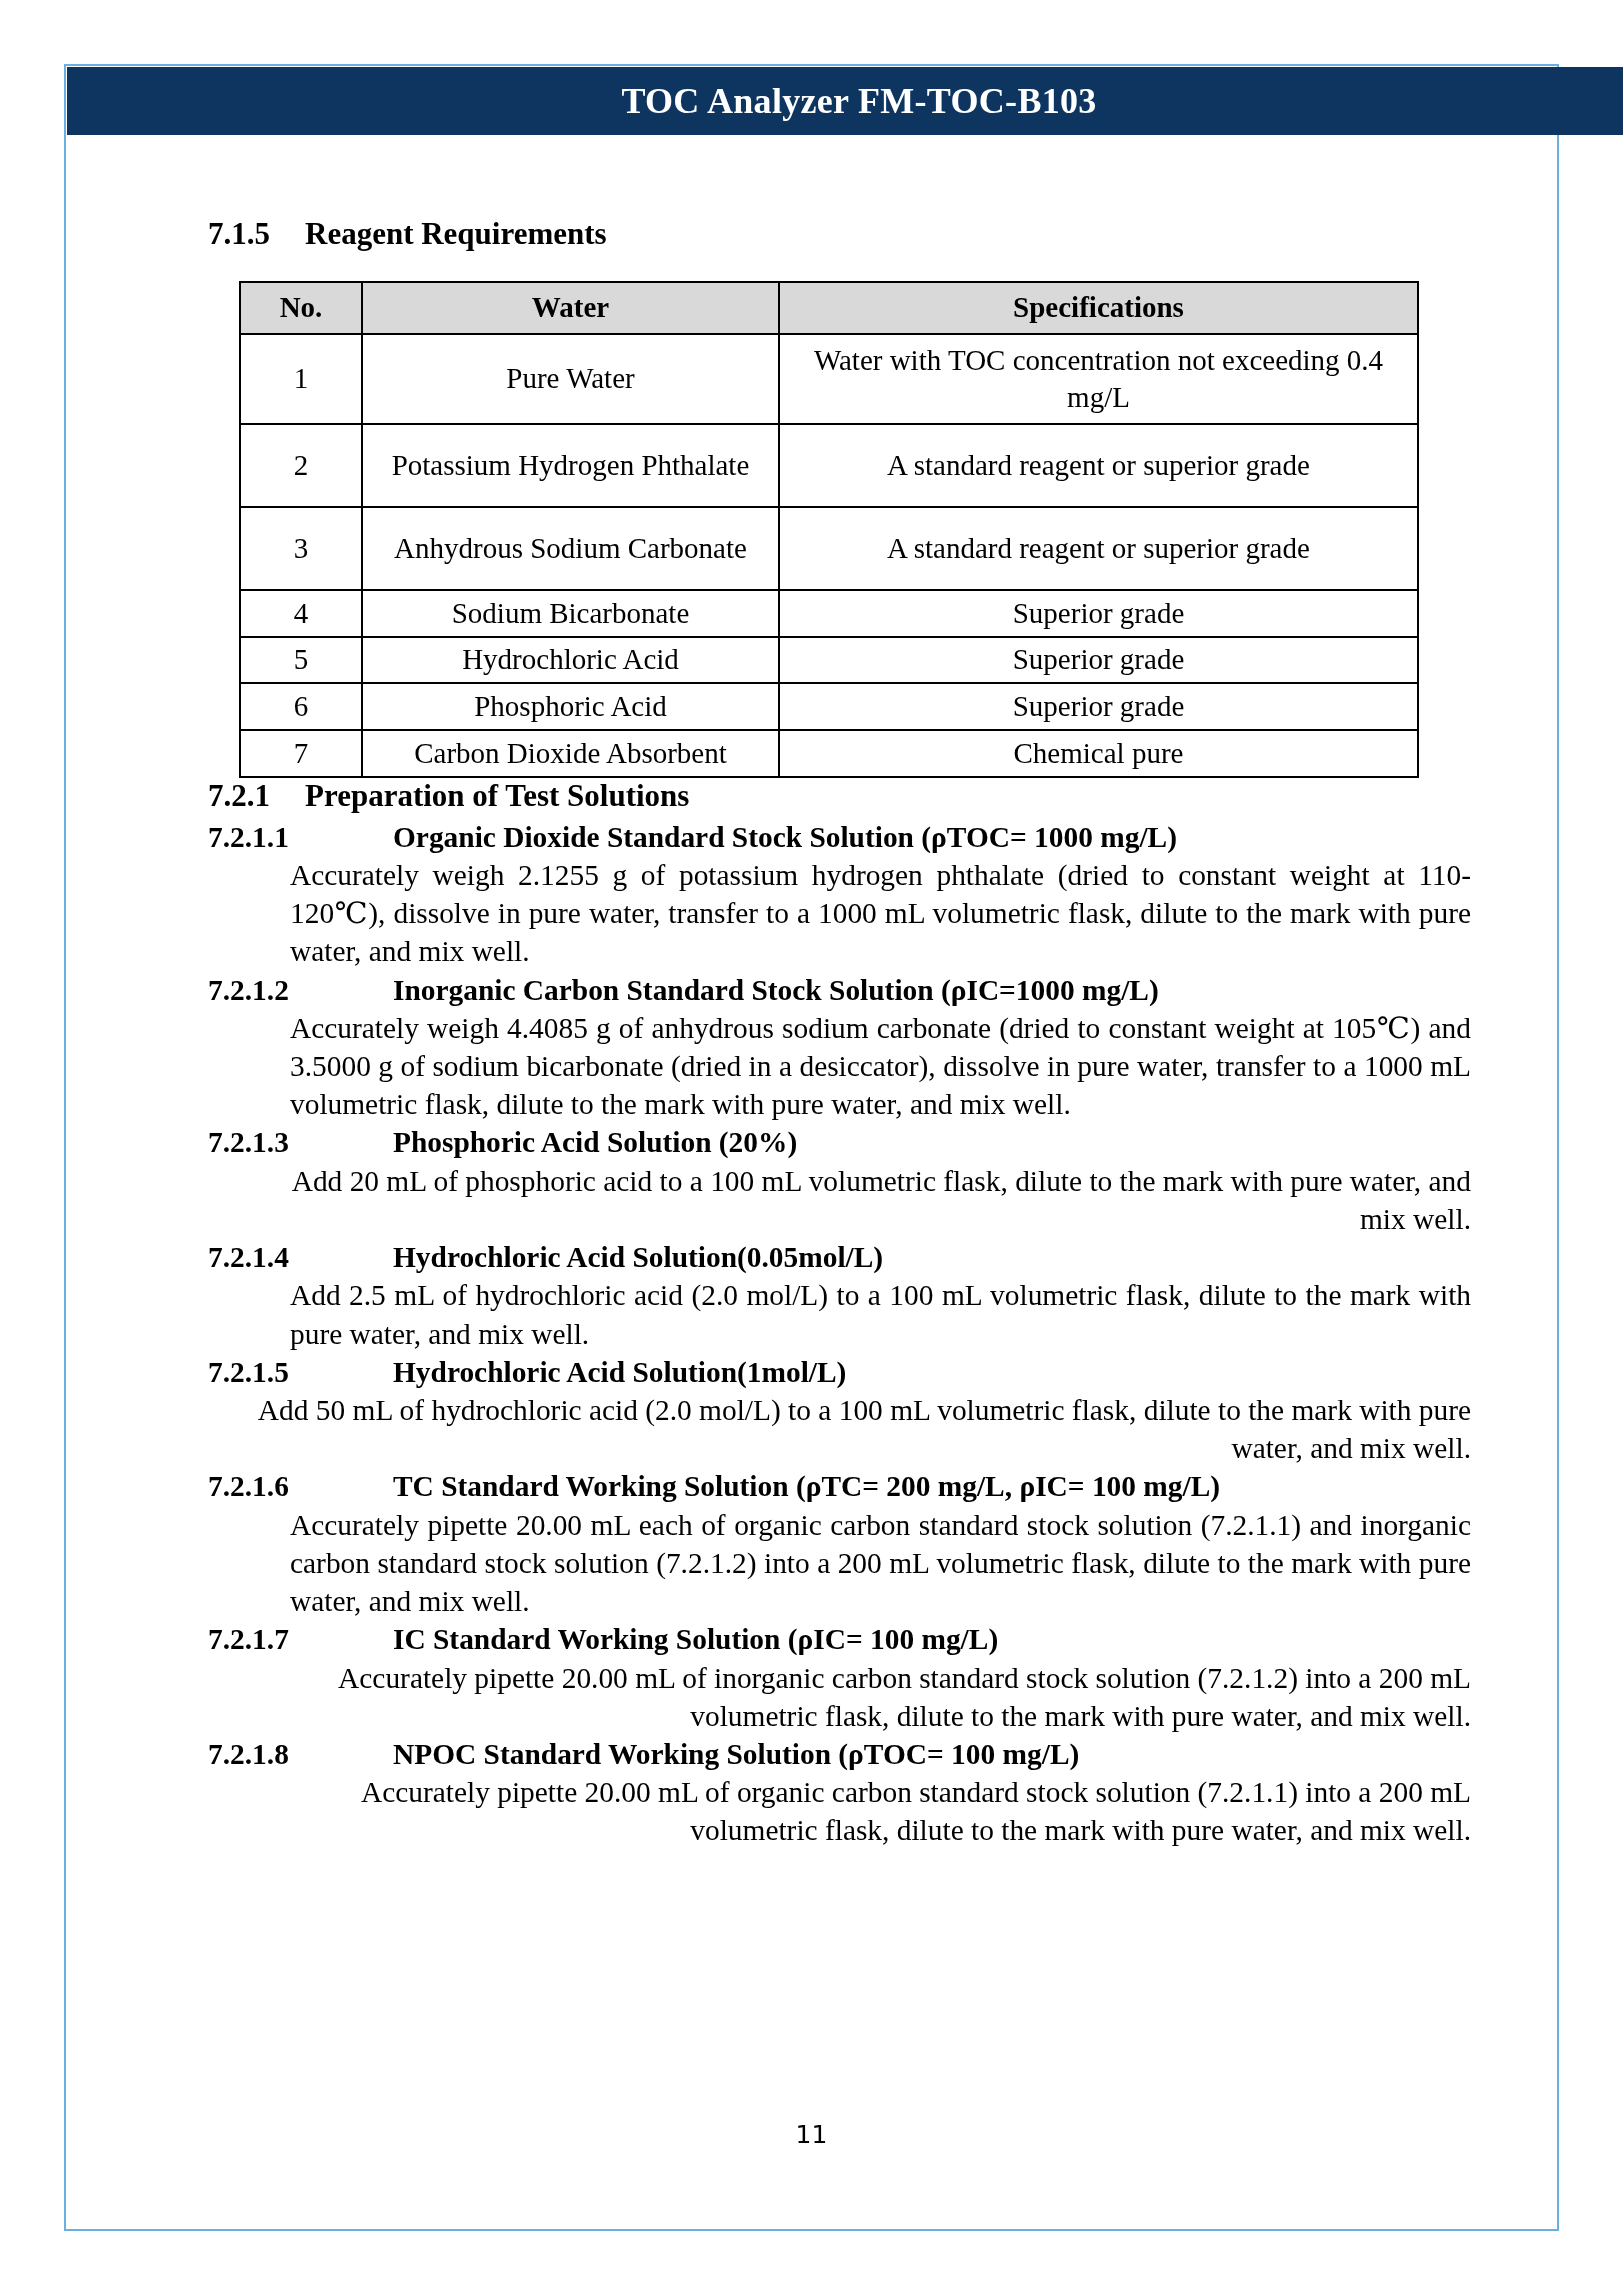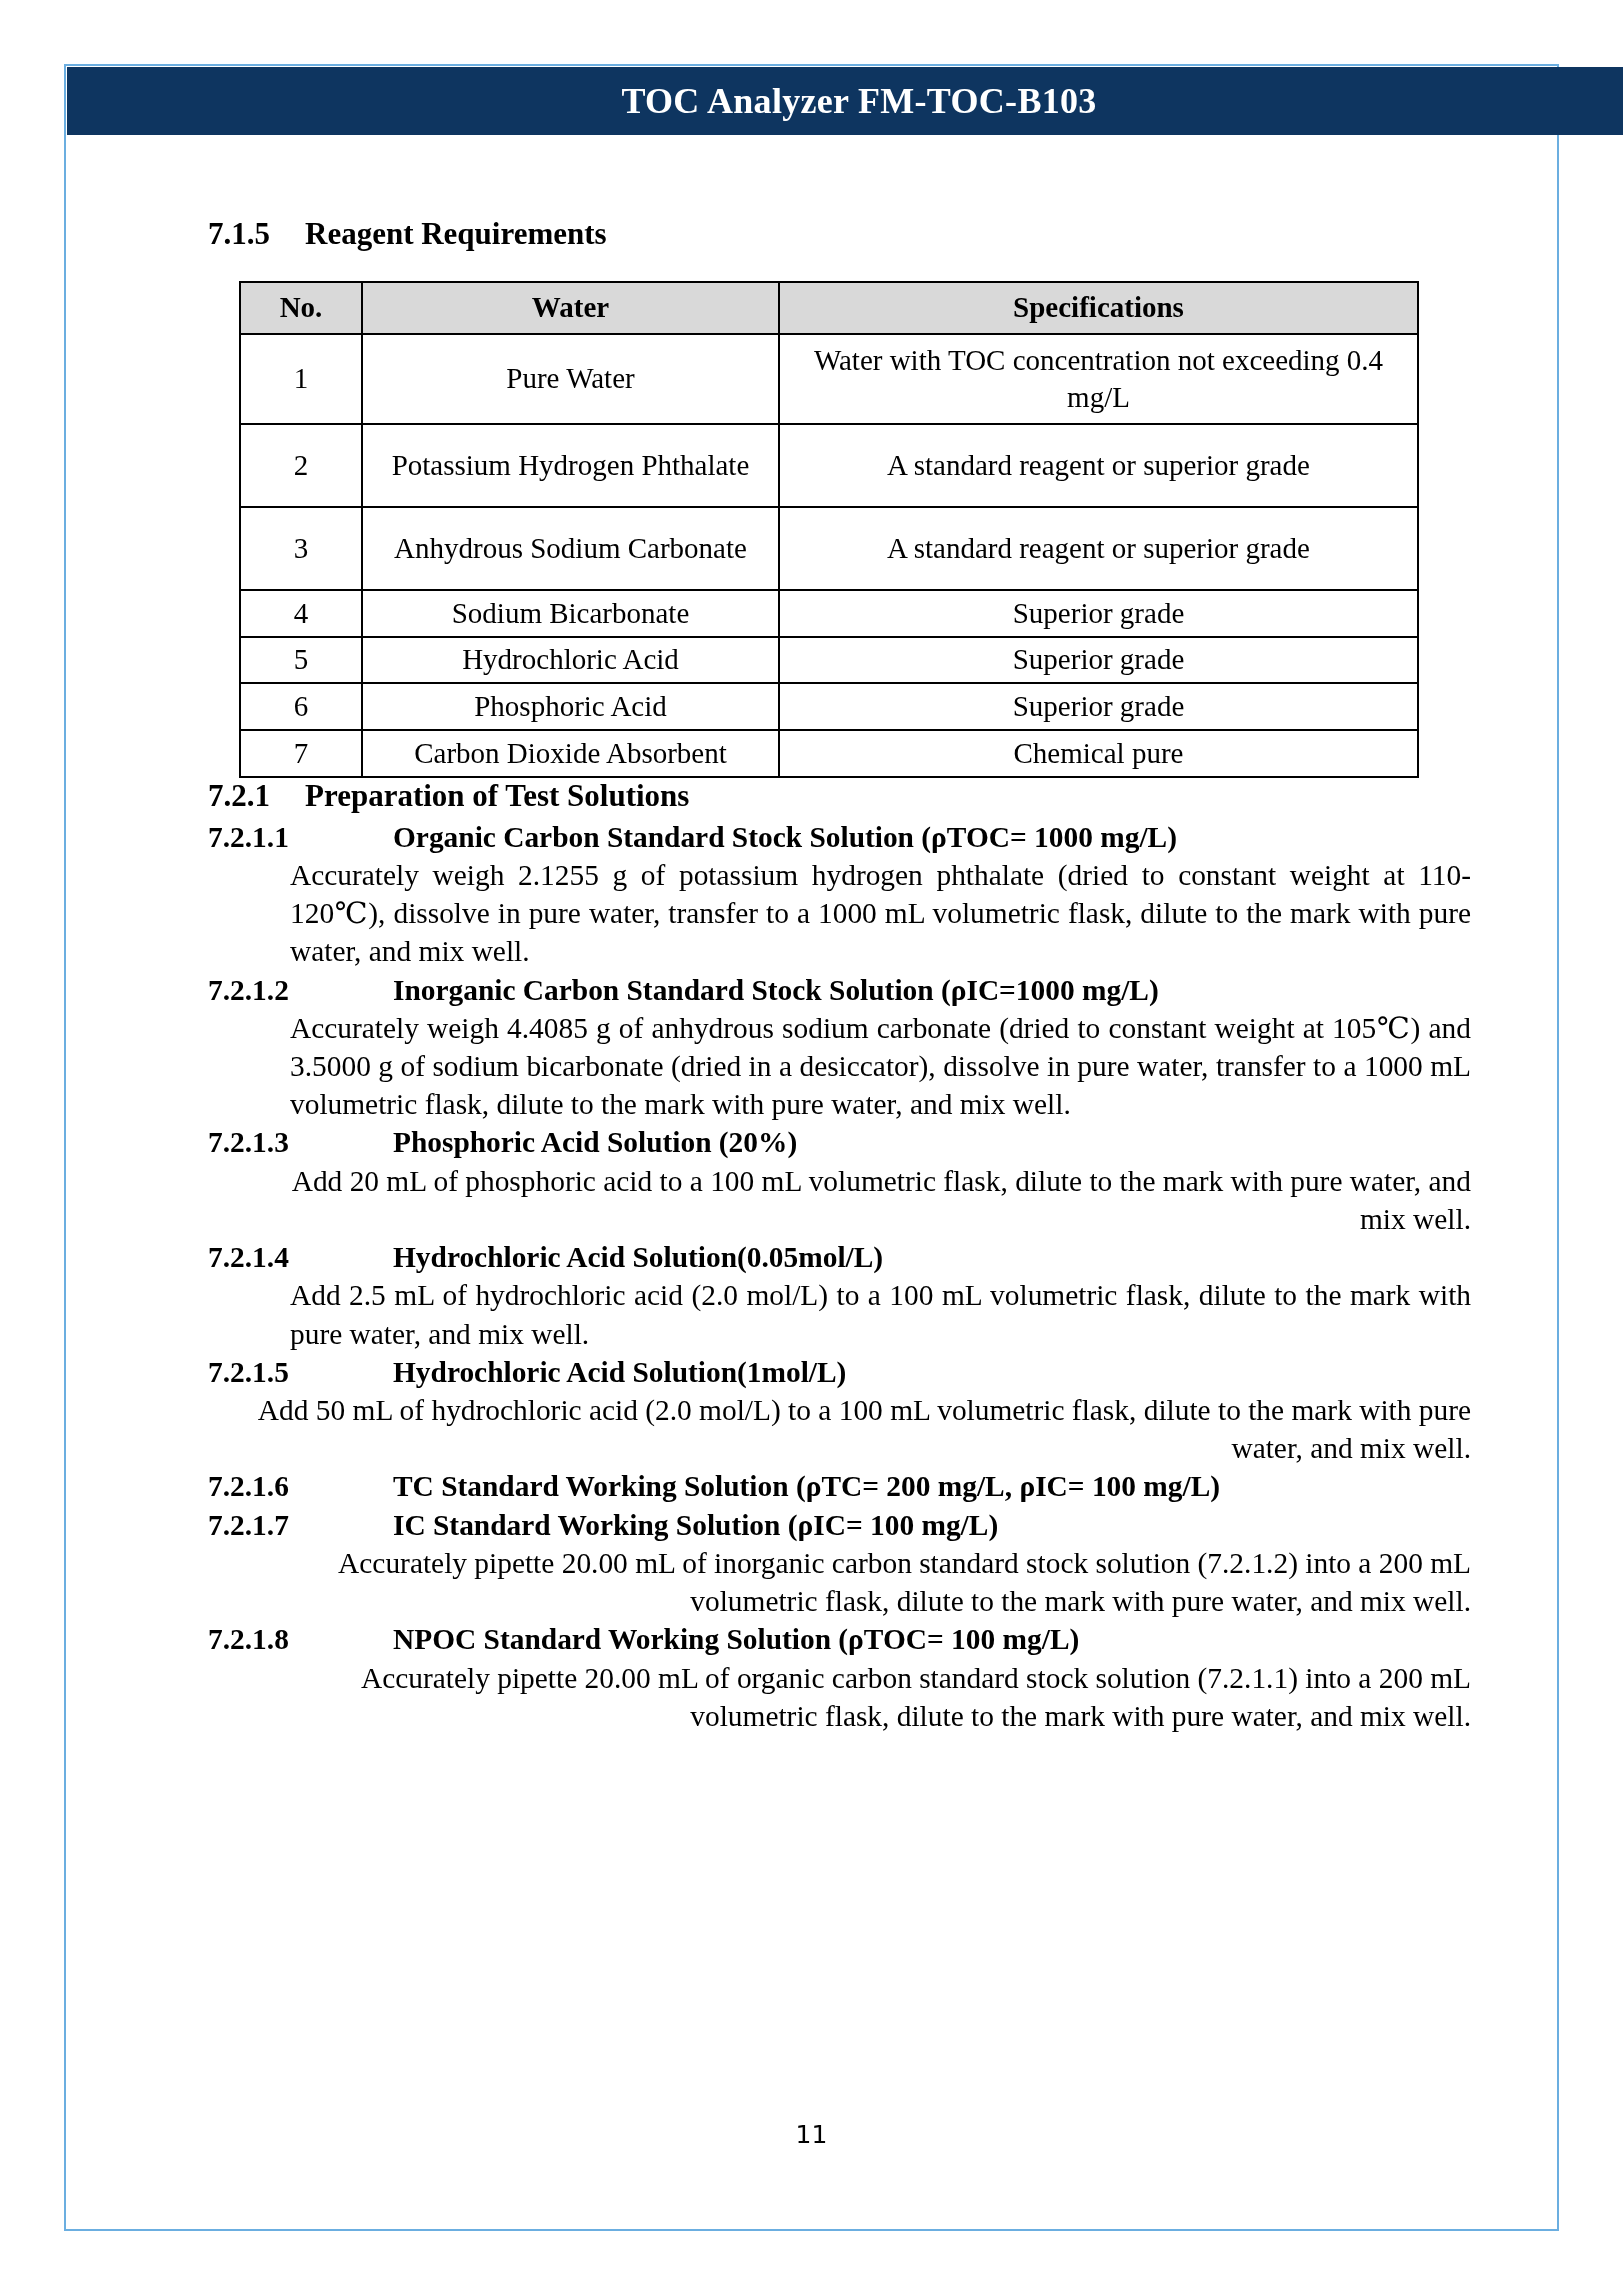--- a/index.html
+++ b/index.html
@@ -202,21 +202,21 @@
     </tbody>
   </table>
 
 
   <h3 class="sec-h" style="margin-bottom:3.9px;">
     <span class="num">7.2.1</span><span>Preparation of Test Solutions</span>
   </h3>
 
   <div class="block">
     <h4 class="sub-h">
-      <span class="num-l">7.2.1.1</span><span>Organic Carbon Standard Stock Solution (ρTOC= 1000 mg/L)</span>
+      <span class="num-l">7.2.1.1</span><span>Organic Dioxide Standard Stock Solution (ρTOC= 1000 mg/L)</span>
     </h4>
     <p class="body-p">Accurately weigh 2.1255 g of potassium hydrogen phthalate (dried to constant weight at 110-120℃), dissolve in pure water, transfer to a 1000 mL volumetric flask, dilute to the mark with pure water, and mix well.</p>
   </div>
 
   <div class="block">
     <h4 class="sub-h">
       <span class="num-l">7.2.1.2</span><span>Inorganic Carbon Standard Stock Solution (ρIC=1000 mg/L)</span>
     </h4>
     <p class="body-p">Accurately weigh 4.4085 g of anhydrous sodium carbonate (dried to constant weight at 105℃) and 3.5000 g of sodium bicarbonate (dried in a desiccator), dissolve in pure water, transfer to a 1000 mL volumetric flask, dilute to the mark with pure water, and mix well.</p>
   </div>
@@ -239,20 +239,21 @@
     <h4 class="sub-h">
       <span class="num-l">7.2.1.5</span><span>Hydrochloric Acid Solution(1mol/L)</span>
     </h4>
     <p class="body-p nojust">Add 50 mL of hydrochloric acid (2.0 mol/L) to a 100 mL volumetric flask, dilute to the mark with pure water, and mix well.</p>
   </div>
 
   <div class="block">
     <h4 class="sub-h">
       <span class="num-l">7.2.1.6</span><span>TC Standard Working Solution (ρTC= 200 mg/L, ρIC= 100 mg/L)</span>
     </h4>
+    <p class="body-p">Accurately pipette 20.00 mL each of organic carbon standard stock solution (7.2.1.1) and inorganic carbon standard stock solution (7.2.1.2) into a 200 mL volumetric flask, dilute to the mark with pure water, and mix well.</p>
   </div>
 
   <div class="block">
     <h4 class="sub-h">
       <span class="num-l">7.2.1.7</span><span>IC Standard Working Solution (ρIC= 100 mg/L)</span>
     </h4>
     <p class="body-p nojust">Accurately pipette 20.00 mL of inorganic carbon standard stock solution (7.2.1.2) into a 200 mL volumetric flask, dilute to the mark with pure water, and mix well.</p>
   </div>
 
   <div class="block">

